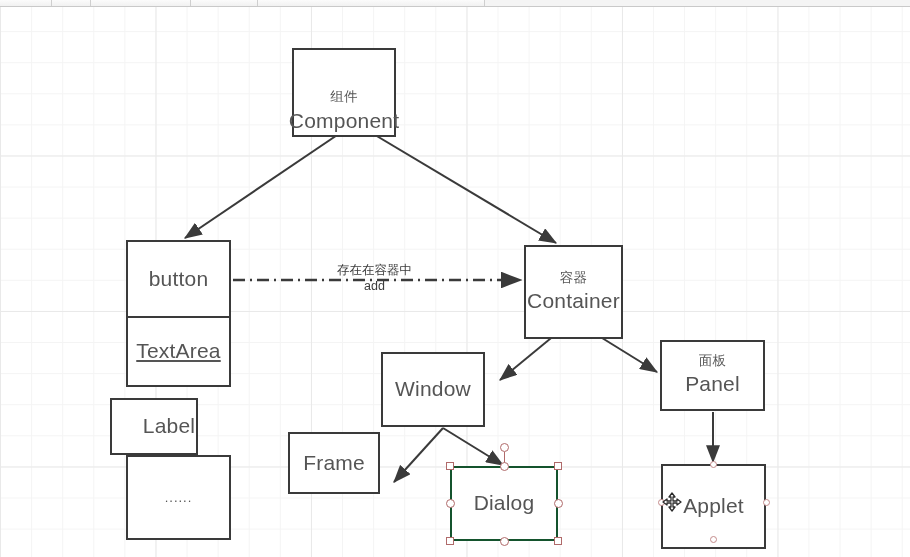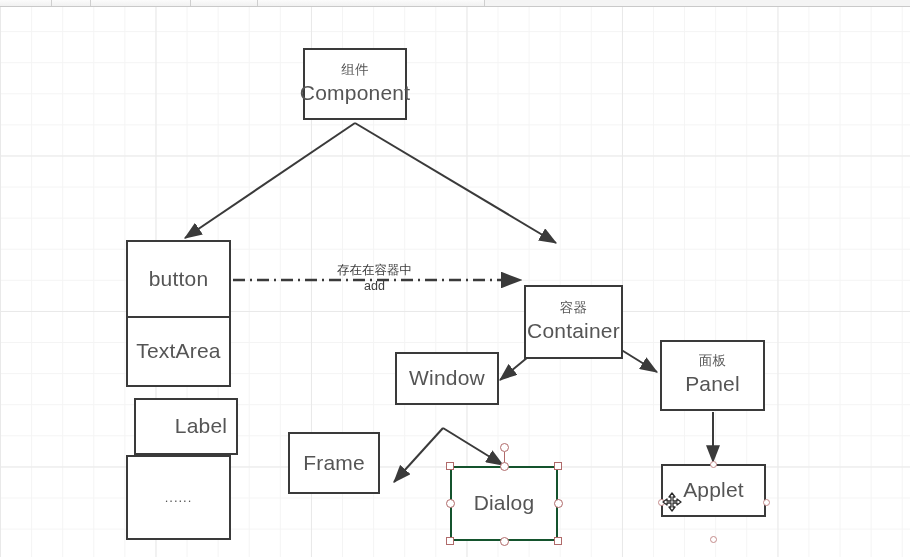--- a/index.html
+++ b/index.html
@@ -184,54 +184,54 @@
         <line x1="233" y1="280" x2="521" y2="280" stroke="#3a3a3a" stroke-width="2.4" marker-end="url(#arrowhead)" stroke-dasharray="12 5 2 5" stroke-linecap="butt"></line>
         <line x1="573" y1="320" x2="500" y2="380" stroke="#3a3a3a" stroke-width="2" marker-end="url(#arrowhead)"></line>
         <line x1="573" y1="320" x2="657" y2="372" stroke="#3a3a3a" stroke-width="2" marker-end="url(#arrowhead)"></line>
         <line x1="443" y1="428" x2="394" y2="482" stroke="#3a3a3a" stroke-width="2" marker-end="url(#arrowhead)"></line>
         <line x1="443" y1="428" x2="503" y2="465" stroke="#3a3a3a" stroke-width="2" marker-end="url(#arrowhead)"></line>
         <line x1="713" y1="412" x2="713" y2="462" stroke="#3a3a3a" stroke-width="2" marker-end="url(#arrowhead)"></line>
       </g>
   </svg>
 
   <div id="node-layer">
-      <div class="node" style="left: 303px; top: 48px; width: 104px; height: 72px;">
+      <div class="node" style="left: 292px; top: 48px; width: 104px; height: 89px; justify-content: flex-end;">
         <span class="cn">组件</span>
         <span class="en">Component</span>
       </div>
       <div class="node" style="left: 126px; top: 240px; width: 105px; height: 79px;">
         <span class="en">button</span>
       </div>
-      <div class="node" style="left: 126px; top: 316px; width: 105px; height: 71px;">
+      <div class="node" style="left: 126px; top: 316px; width: 105px; height: 71px; text-decoration: underline;">
         <span class="en">TextArea</span>
       </div>
-      <div class="node" style="left: 134px; top: 398px; width: 104px; height: 57px; padding-left: 30px;">
+      <div class="node" style="left: 110px; top: 398px; width: 88px; height: 57px; padding-left: 30px;">
         <span class="en">Label</span>
       </div>
       <div class="node dots" style="left: 126px; top: 455px; width: 105px; height: 85px;">
         <span class="en">......</span>
       </div>
-      <div class="node" style="left: 524px; top: 245px; width: 99px; height: 74px; margin-top: 40px;">
+      <div class="node" style="left: 524px; top: 245px; width: 99px; height: 94px;">
         <span class="cn">容器</span>
         <span class="en">Container</span>
       </div>
-      <div class="node" style="left: 395px; top: 352px; width: 104px; height: 53px;">
+      <div class="node" style="left: 381px; top: 352px; width: 104px; height: 75px;">
         <span class="en">Window</span>
       </div>
       <div class="node" style="left: 660px; top: 340px; width: 105px; height: 71px;">
         <span class="cn">面板</span>
         <span class="en">Panel</span>
       </div>
       <div class="node" style="left: 288px; top: 432px; width: 92px; height: 62px;">
         <span class="en">Frame</span>
       </div>
       <div class="node selected" style="left: 450px; top: 466px; width: 108px; height: 75px;">
         <span class="en">Dialog</span>
       </div>
-      <div class="node" style="left: 661px; top: 464px; width: 105px; height: 53px;">
+      <div class="node" style="left: 661px; top: 464px; width: 105px; height: 85px;">
         <span class="en">Applet</span>
       </div>
     </div>
 
   <div id="label-layer">
       <div class="edge-label" style="left: 337px; top: 263px;"><span>存在在容器中</span><span class="l2">add</span></div>
     </div>
 
   <div id="handle-layer">
       <div class="rotate-stem" style="left: 504px; top: 452px; height: 14px;"></div>

